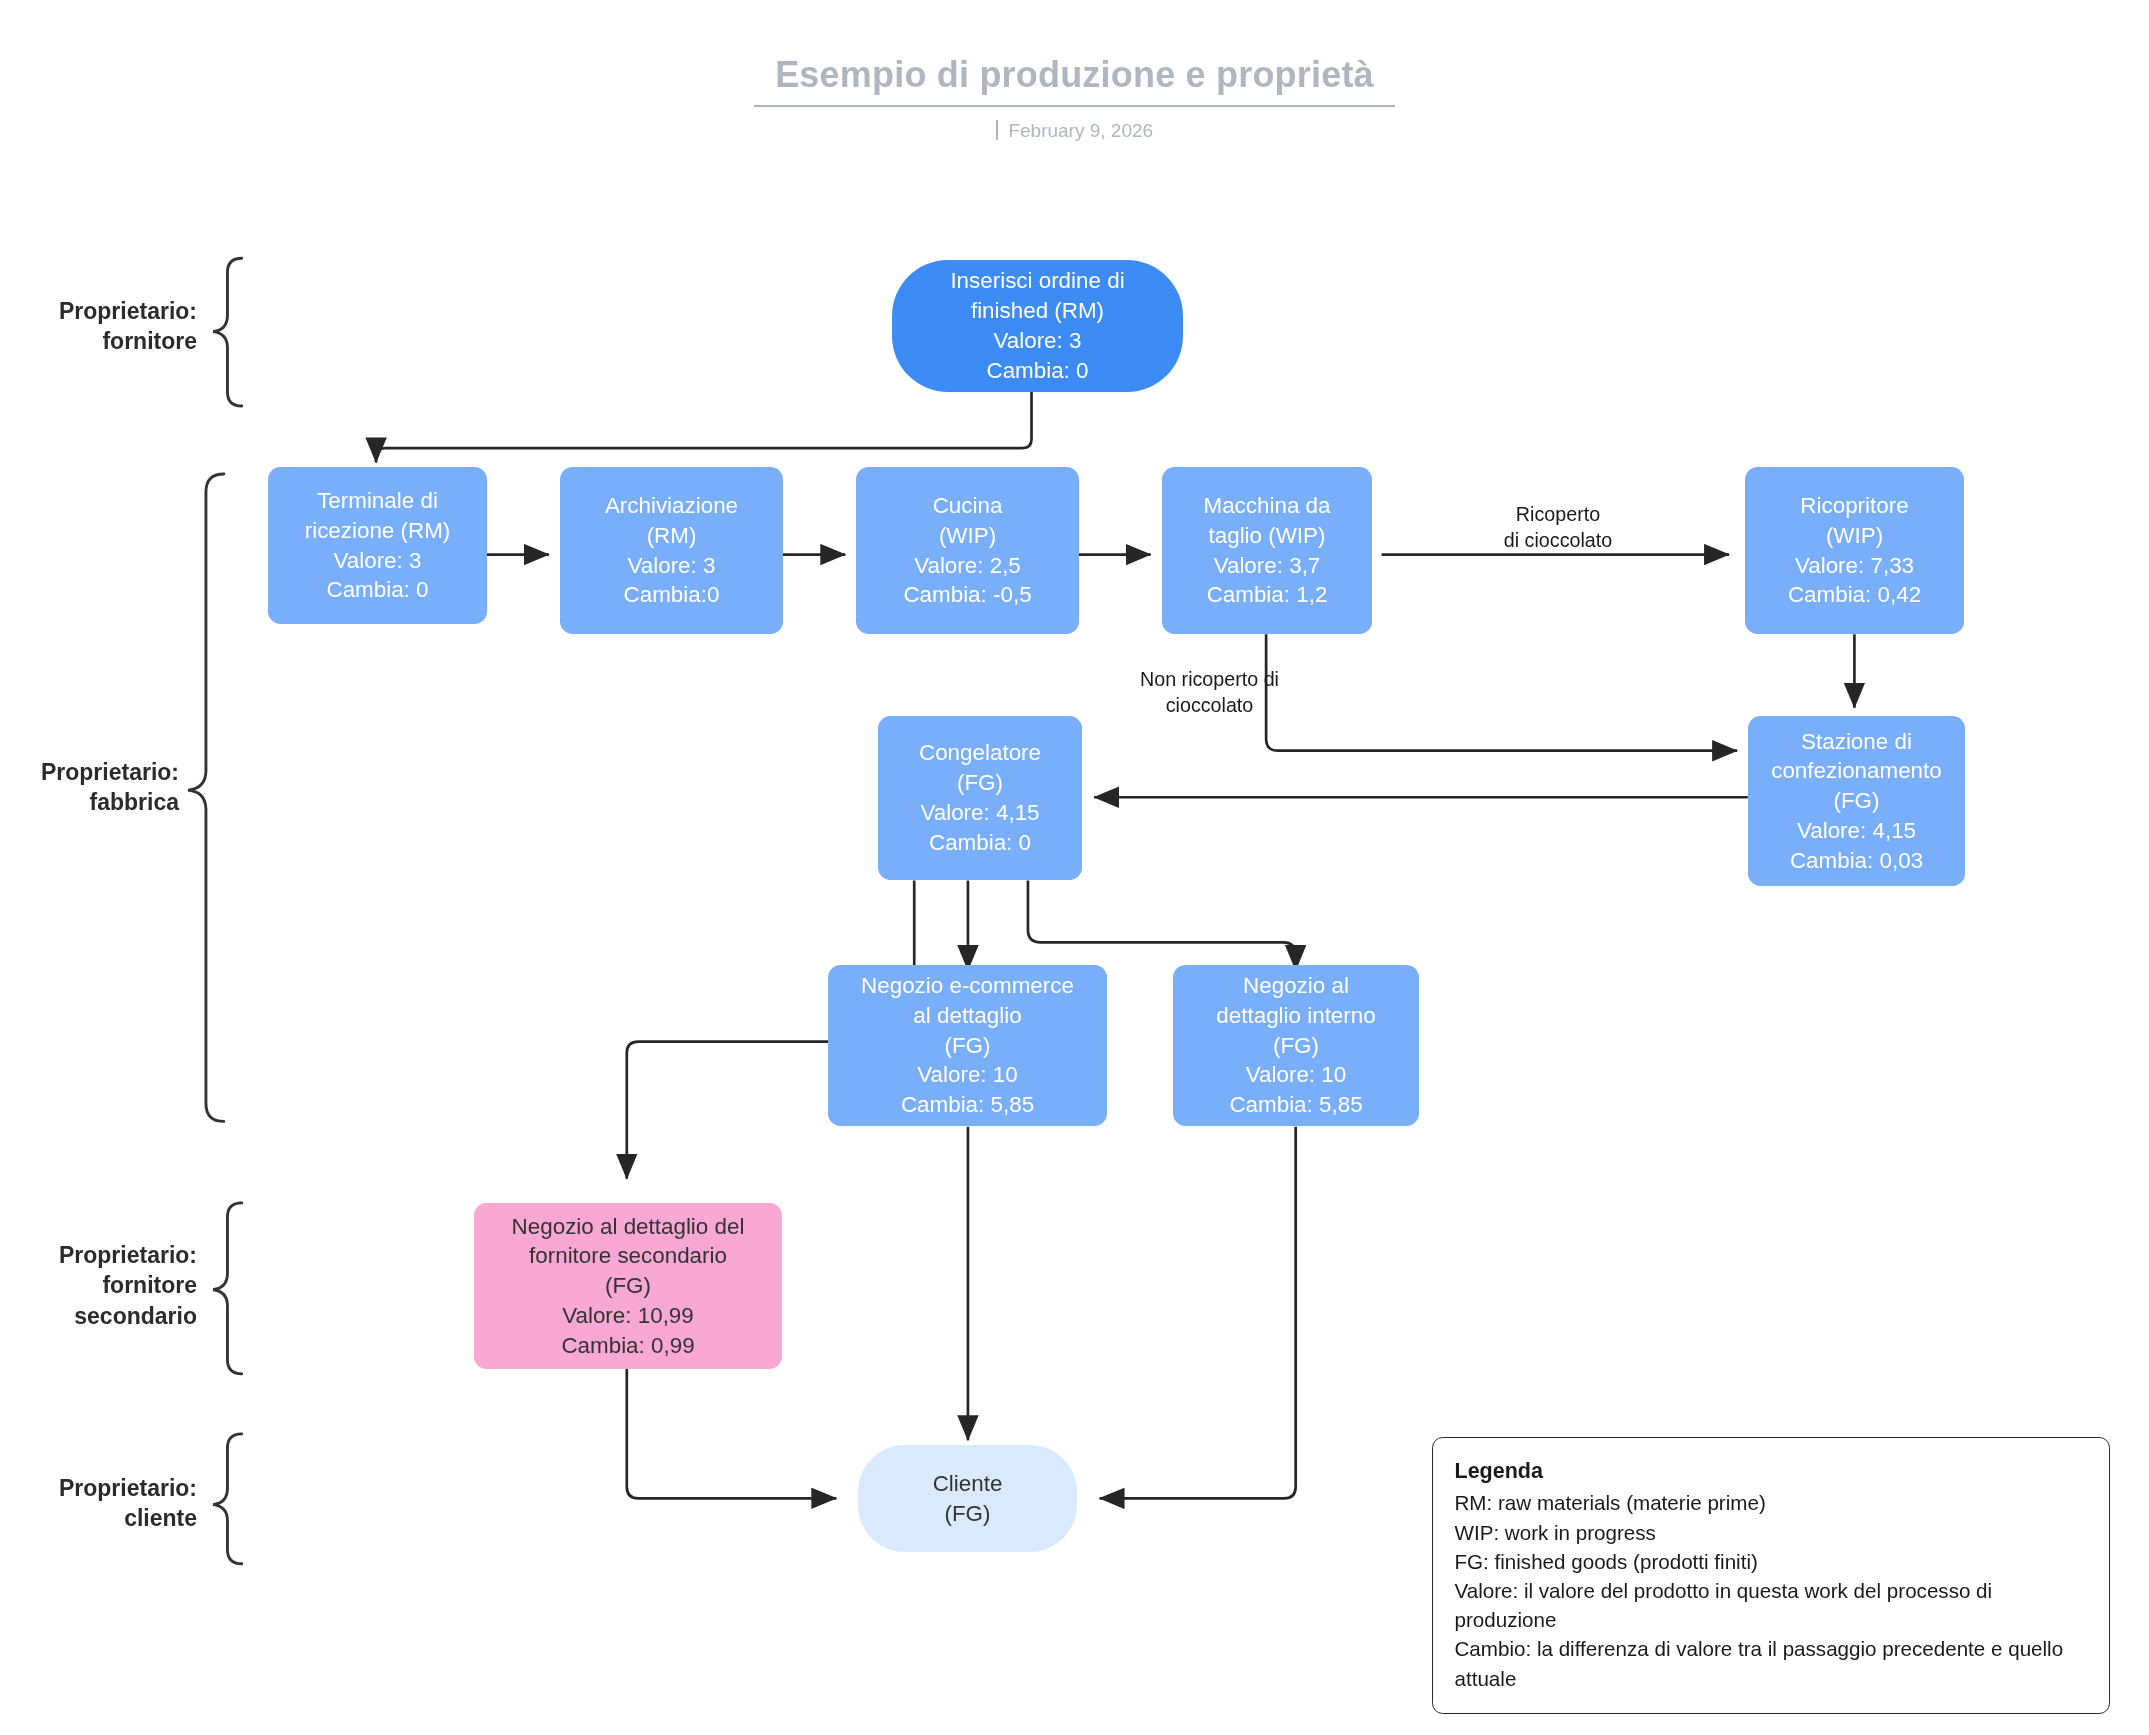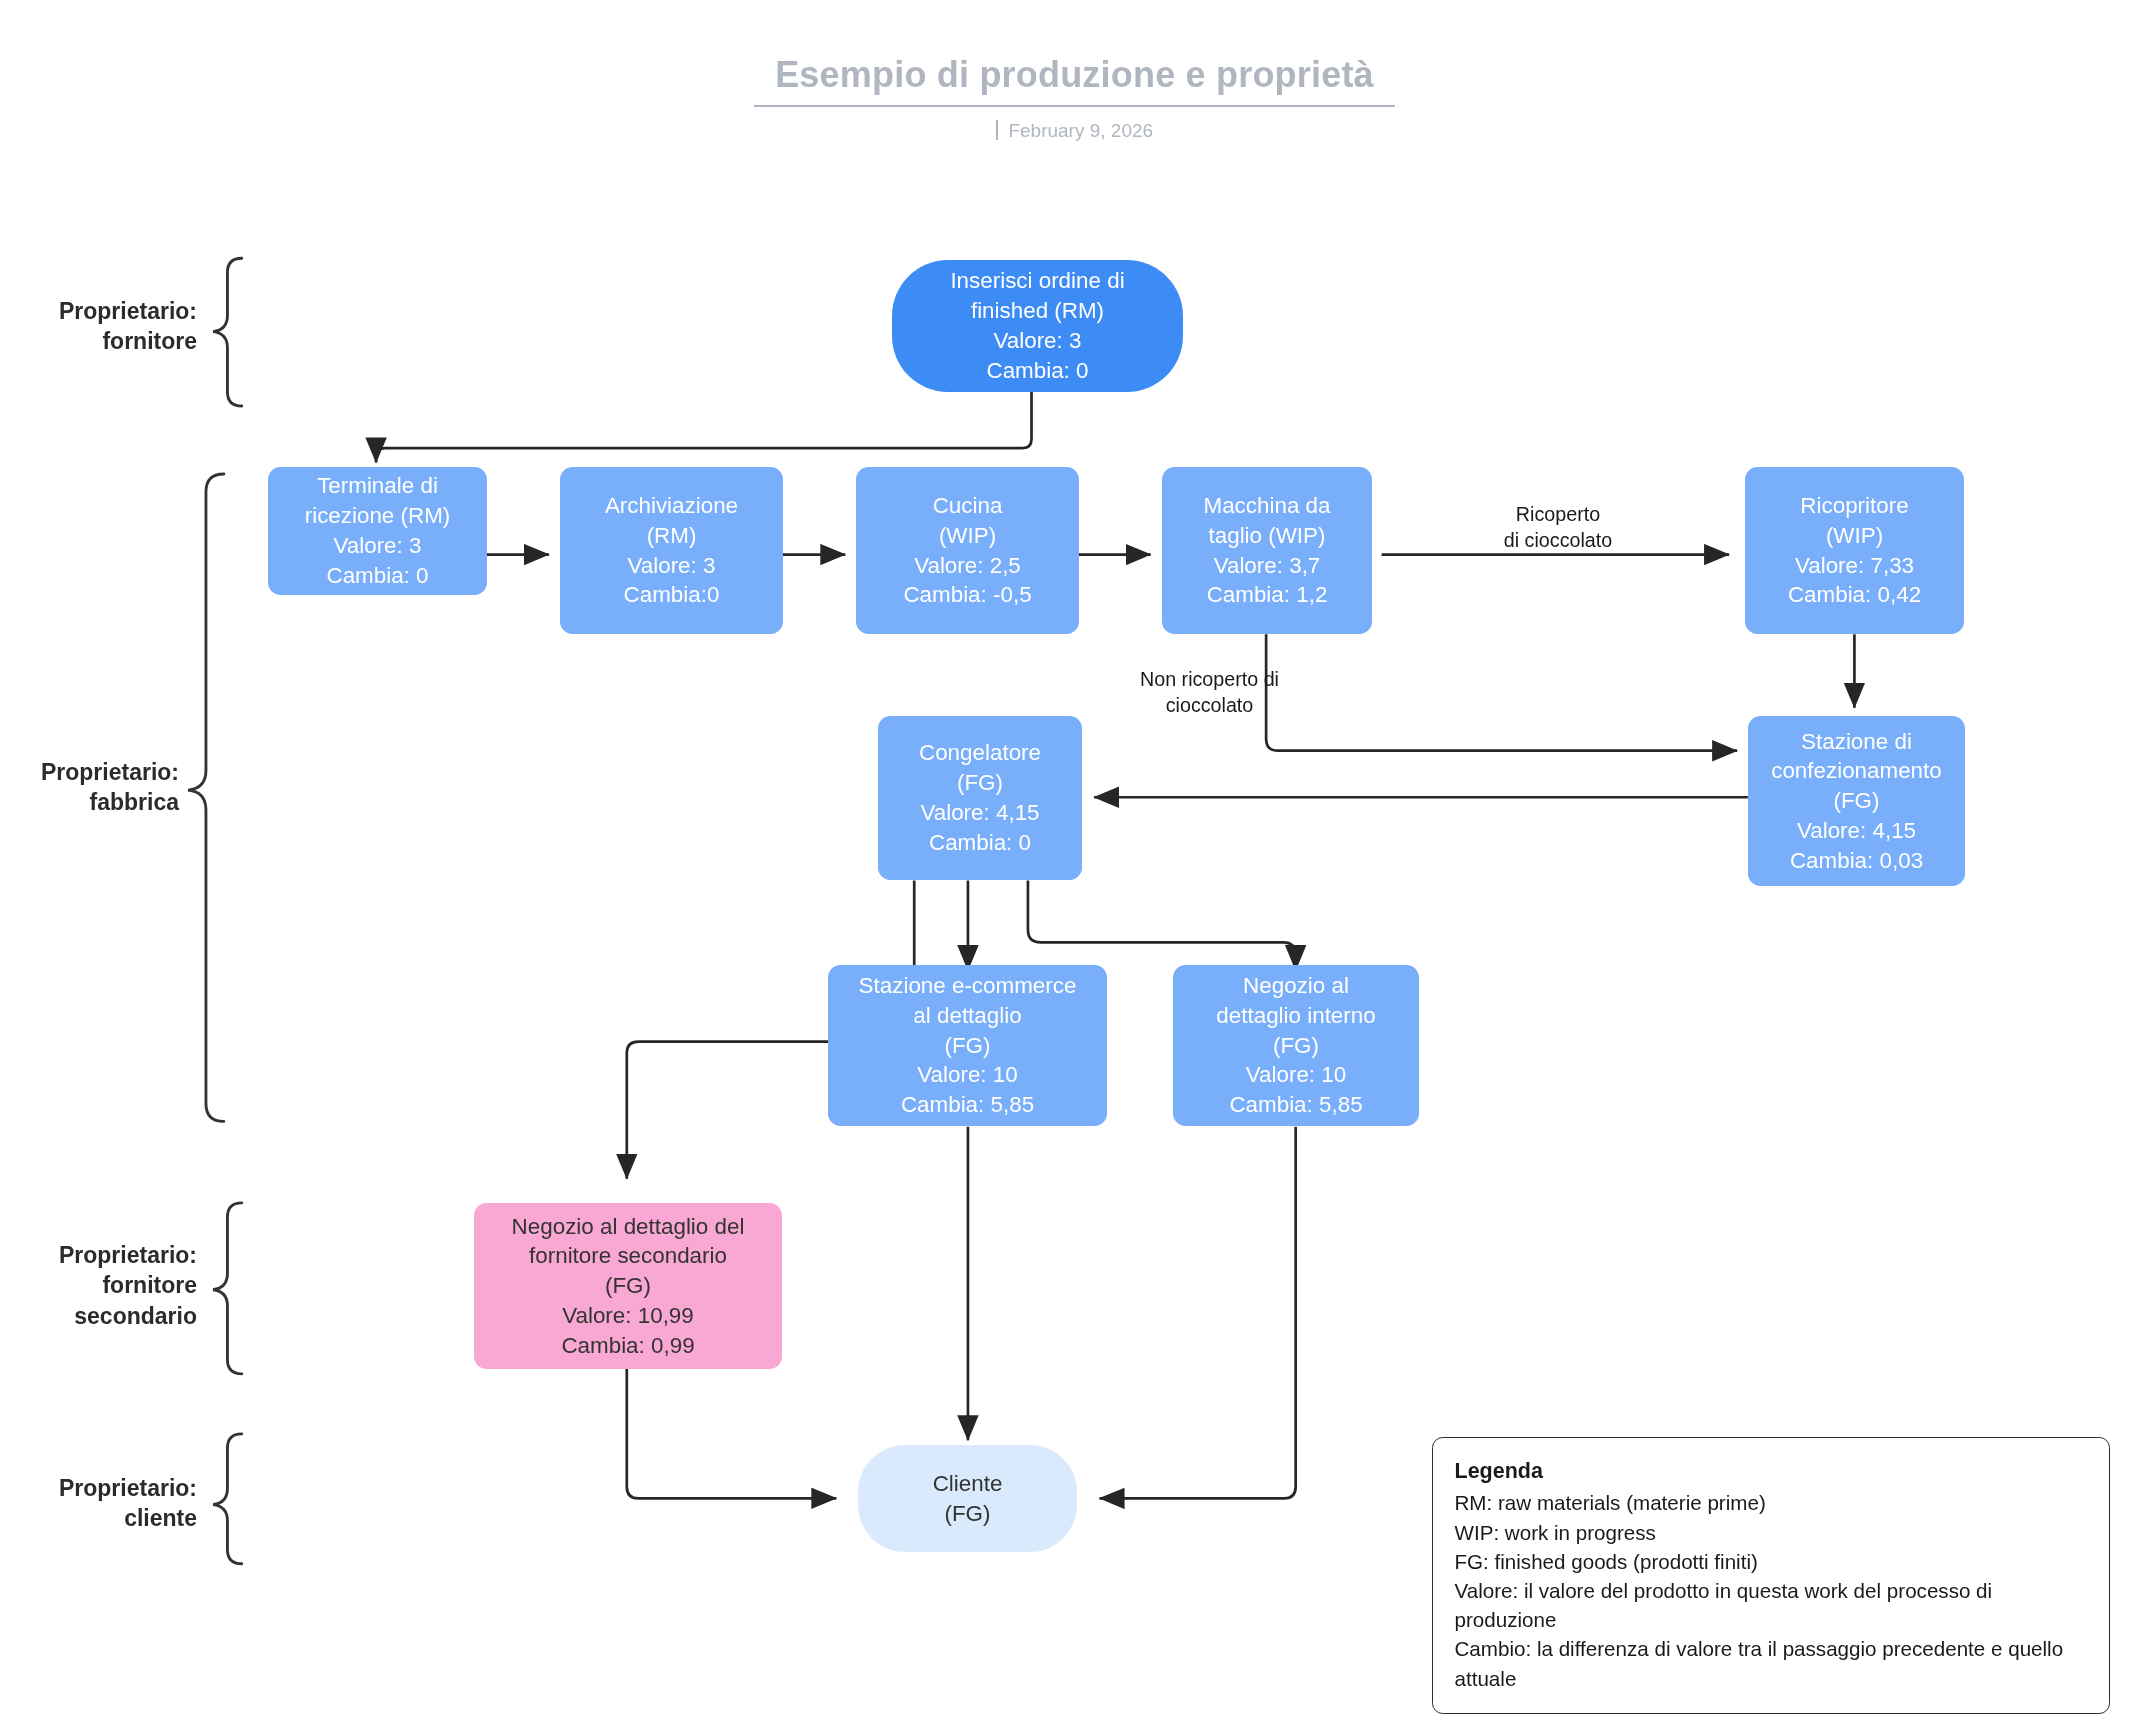--- a/index.html
+++ b/index.html
@@ -199,21 +199,21 @@
   <div class="owner-label" style="left:18px; top:1473px; width:179px;">Proprietario:
 cliente</div>
 
   <div class="node v-primary pill" style="left:892px; top:260px; width:291px; height:132px;">
     <span class="ln">Inserisci ordine di</span>
     <span class="ln">finished (RM)</span>
     <span class="ln">Valore: 3</span>
     <span class="ln">Cambia: 0</span>
   </div>
 
-  <div class="node v-process" style="left:268px; top:467px; width:219px; height:128px;">
+  <div class="node v-process" style="left:268px; top:467px; width:219px; height:157px;">
     <span class="ln">Terminale di</span>
     <span class="ln">ricezione (RM)</span>
     <span class="ln">Valore: 3</span>
     <span class="ln">Cambia: 0</span>
   </div>
 
   <div class="node v-process" style="left:560px; top:467px; width:223px; height:167px;">
     <span class="ln">Archiviazione</span>
     <span class="ln">(RM)</span>
     <span class="ln">Valore: 3</span>
@@ -250,21 +250,21 @@
   </div>
 
   <div class="node v-process" style="left:878px; top:716px; width:204px; height:164px;">
     <span class="ln">Congelatore</span>
     <span class="ln">(FG)</span>
     <span class="ln">Valore: 4,15</span>
     <span class="ln">Cambia: 0</span>
   </div>
 
   <div class="node v-process" style="left:828px; top:965px; width:279px; height:161px;">
-    <span class="ln">Stazione e-commerce</span>
+    <span class="ln">Negozio e-commerce</span>
     <span class="ln">al dettaglio</span>
     <span class="ln">(FG)</span>
     <span class="ln">Valore: 10</span>
     <span class="ln">Cambia: 5,85</span>
   </div>
 
   <div class="node v-process" style="left:1173px; top:965px; width:246px; height:161px;">
     <span class="ln">Negozio al</span>
     <span class="ln">dettaglio interno</span>
     <span class="ln">(FG)</span>

